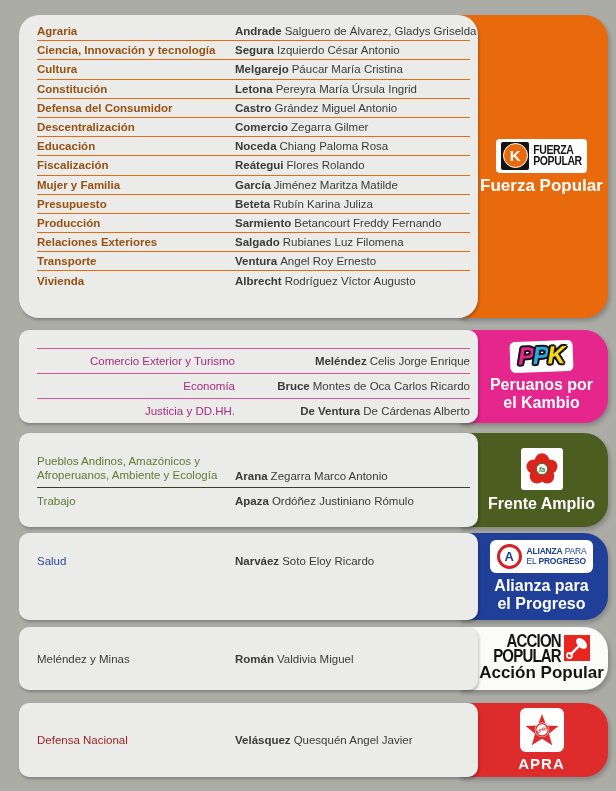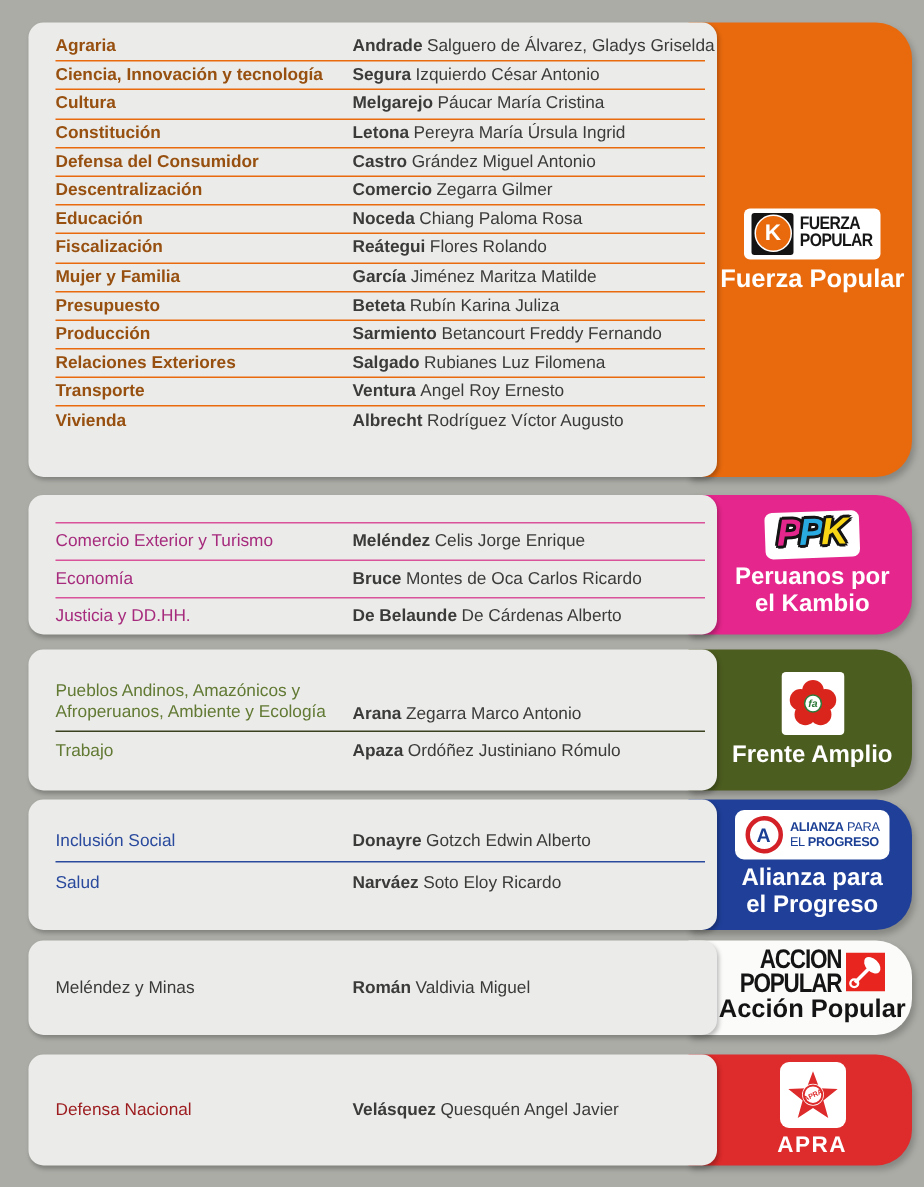--- a/index.html
+++ b/index.html
@@ -29,37 +29,37 @@
   .s4 .tab{background:#1F3F99;}
   .s5 .tab{background:#FBFBFA;}
   .s6 .tab{background:#DE2B2B;}
 
   .panel{
     position:absolute;top:0;bottom:0;left:0;width:459px;
     background:#EBEBE9;border-radius:10px;z-index:1;
     padding-left:18px;padding-right:8px;box-sizing:border-box;
     box-shadow:1px 2px 3px rgba(0,0,0,0.25);
   }
-  .s1 .panel{padding-top:7px;}
+  .s1 .panel{padding-top:7px;border-radius:20px;}
   .s2 .panel{padding-top:18px;}
   .s3 .panel{padding-top:10px;}
   .s4 .panel{padding-top:14px;}
   .s5 .panel,.s6 .panel{display:flex;align-items:center;}
   .s5 .panel .row,.s6 .panel .row{width:100%;}
 
   .row{display:flex;align-items:center;}
   .committee{width:198px;flex-shrink:0;font-size:11.5px;white-space:nowrap;}
   .name{flex:1;font-size:11.5px;color:#3B3B3A;white-space:nowrap;}
   .surname{font-weight:700;margin-right:3px;}
 
   .s1 .row{height:19.2px;border-bottom:1px solid #E96A0D;box-sizing:border-box;}
   .s1 .row:last-child{border-bottom:none;}
   .s1 .committee{font-weight:700;color:#97500F;}
 
-  .s2 .row{height:25px;border-top:1px solid #D9539B;box-sizing:border-box;}
+  .s2 .row{height:25px;border-top:1px solid #D9539B;box-sizing:border-box;text-align:right;}
   .s2 .committee{color:#A62B7D;}
 
   .s3 .row1{min-height:45px;border-bottom:1px solid #39411F;align-items:flex-end;padding-bottom:5px;box-sizing:border-box;}
   .s3 .row2{padding-top:6px;}
   .s3 .committee{color:#627A34;white-space:normal;line-height:14px;}
 
   .s4 .row{height:28px;box-sizing:border-box;}
   .s4 .row1{border-bottom:1px solid #2A4A9D;}
   .s4 .committee{color:#2A4A9D;}
 
@@ -195,21 +195,21 @@
     <div class="row">
       <div class="committee">Comercio Exterior  y Turismo</div>
       <div class="name"><span class="surname">Meléndez</span><span>Celis Jorge Enrique</span></div>
     </div>
     <div class="row">
       <div class="committee">Economía</div>
       <div class="name"><span class="surname">Bruce</span><span>Montes de Oca Carlos Ricardo</span></div>
     </div>
     <div class="row">
       <div class="committee">Justicia y DD.HH.</div>
-      <div class="name"><span class="surname">De Belaunde</span><span>De Cárdenas Alberto</span></div>
+      <div class="name"><span class="surname">De Ventura</span><span>De Cárdenas Alberto</span></div>
     </div>
   </div>
 </div>
 
 <div class="section s3">
   <div class="tab">
     <div class="fa-logo">
       <svg width="42" height="42" viewBox="0 0 42 42">
         <rect x="0" y="0" width="42" height="42" rx="3" fill="#ffffff"></rect>
         <g fill="#D9251C">
@@ -247,24 +247,20 @@
         <div><b>ALIANZA</b> <span>PARA</span></div>
         <div><span>EL</span> <b>PROGRESO</b></div>
       </div>
     </div>
     <div class="tab-label">
       <div>Alianza para</div>
       <div>el Progreso</div>
     </div>
   </div>
   <div class="panel">
-    <div class="row row1">
-      <div class="committee">Inclusión Social</div>
-      <div class="name"><span class="surname">Donayre</span><span>Gotzch Edwin Alberto</span></div>
-    </div>
     <div class="row">
       <div class="committee">Salud</div>
       <div class="name"><span class="surname">Narváez</span><span>Soto Eloy Ricardo</span></div>
     </div>
   </div>
 </div>
 
 <div class="section s5">
   <div class="tab">
     <div class="ap-logo">

